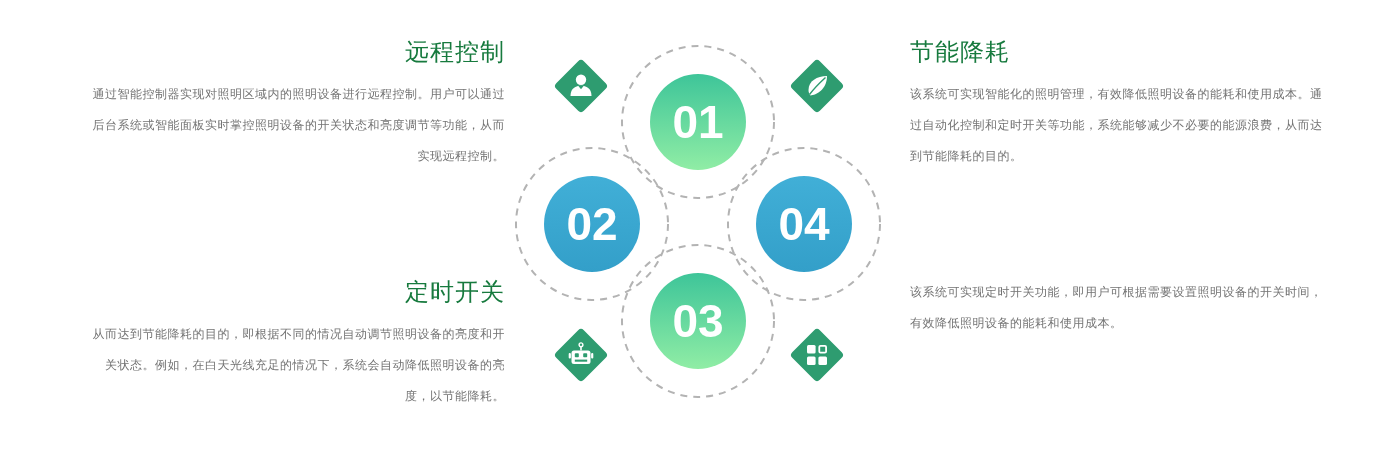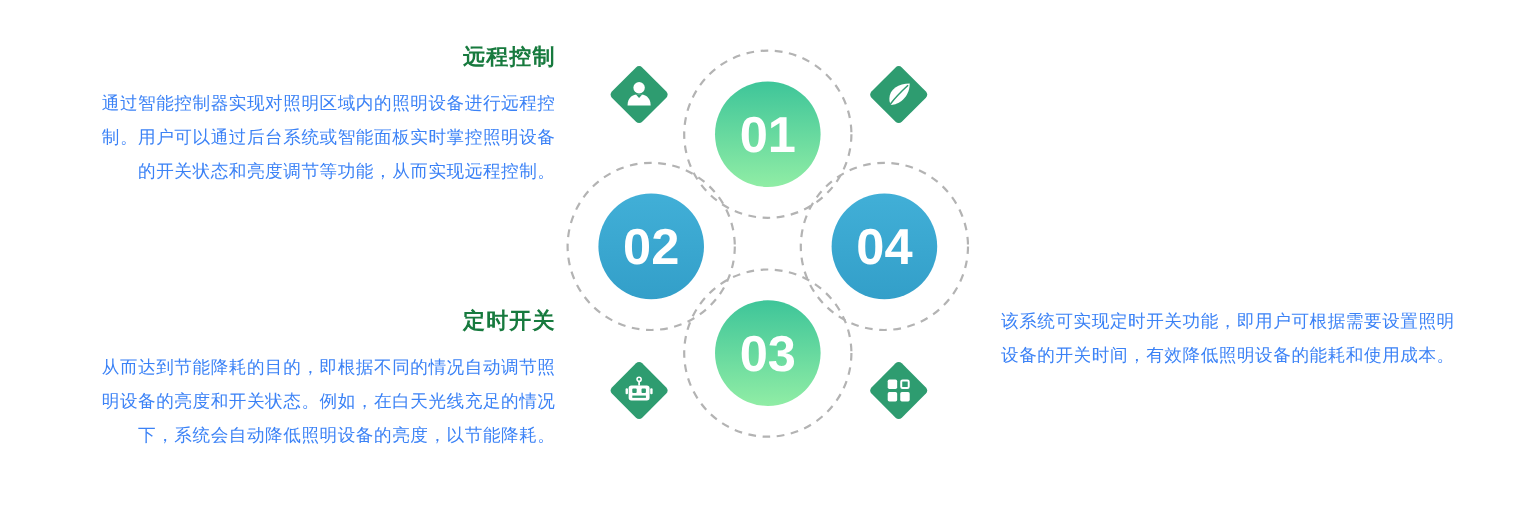--- a/index.html
+++ b/index.html
@@ -2,25 +2,25 @@
 <html><head>
 <meta charset="utf-8">
 <style>
   html,body { margin:0; padding:0; background:#ffffff; }
   .canvas {
     position:relative; width:1400px; height:465px; background:#ffffff;
     font-family:"Liberation Sans","DejaVu Sans",sans-serif; overflow:hidden;
   }
   .text-block { position:absolute; width:418px; }
   .text-block h2 {
-    margin:0 0 12px 0; font-size:20px; line-height:30px; font-weight:bold;
+    margin:0 0 12px 0; font-size:24px; line-height:30px; font-weight:normal;
     color:#177a3e; letter-spacing:1px;
   }
   .text-block p {
-    margin:0; font-size:16px; line-height:31px; color:#3b82f6;
+    margin:0; font-size:12px; line-height:31px; color:#737373;
     letter-spacing:0.5px; word-break:break-all;
   }
   .tb-left  { right:895px; text-align:right; }
   .tb-right { left:910px;  text-align:left;  }
   .tb-top    { top:37px;  }
   .tb-bottom { top:277px; }
 
   .diagram-svg { position:absolute; left:505px; top:40px; }
   .ring { fill:none; stroke:#b3b3b3; stroke-width:2; stroke-dasharray:7 6; }
   .step-number {
@@ -38,20 +38,24 @@
   <div class="text-block tb-left tb-top">
     <h2>远程控制</h2>
     <p>通过智能控制器实现对照明区域内的照明设备进行远程控制。用户可以通过后台系统或智能面板实时掌控照明设备的开关状态和亮度调节等功能，从而实现远程控制。</p>
   </div>
 
   <div class="text-block tb-left tb-bottom">
     <h2>定时开关</h2>
     <p>从而达到节能降耗的目的，即根据不同的情况自动调节照明设备的亮度和开关状态。例如，在白天光线充足的情况下，系统会自动降低照明设备的亮度，以节能降耗。</p>
   </div>
 
+  <div class="text-block tb-right tb-top">
+    <h2>节能降耗</h2>
+    <p>该系统可实现智能化的照明管理，有效降低照明设备的能耗和使用成本。通过自动化控制和定时开关等功能，系统能够减少不必要的能源浪费，从而达到节能降耗的目的。</p>
+  </div>
 
   <div class="text-block tb-right tb-bottom">
     <p>该系统可实现定时开关功能，即用户可根据需要设置照明设备的开关时间，有效降低照明设备的能耗和使用成本。</p>
   </div>
 
   <svg class="diagram-svg" width="390" height="365" viewBox="0 0 390 365">
     <defs>
       <linearGradient id="gradGreen" x1="0" y1="0" x2="0" y2="1">
         <stop offset="0" stop-color="#3ec599"></stop>
         <stop offset="1" stop-color="#90eda5"></stop>

